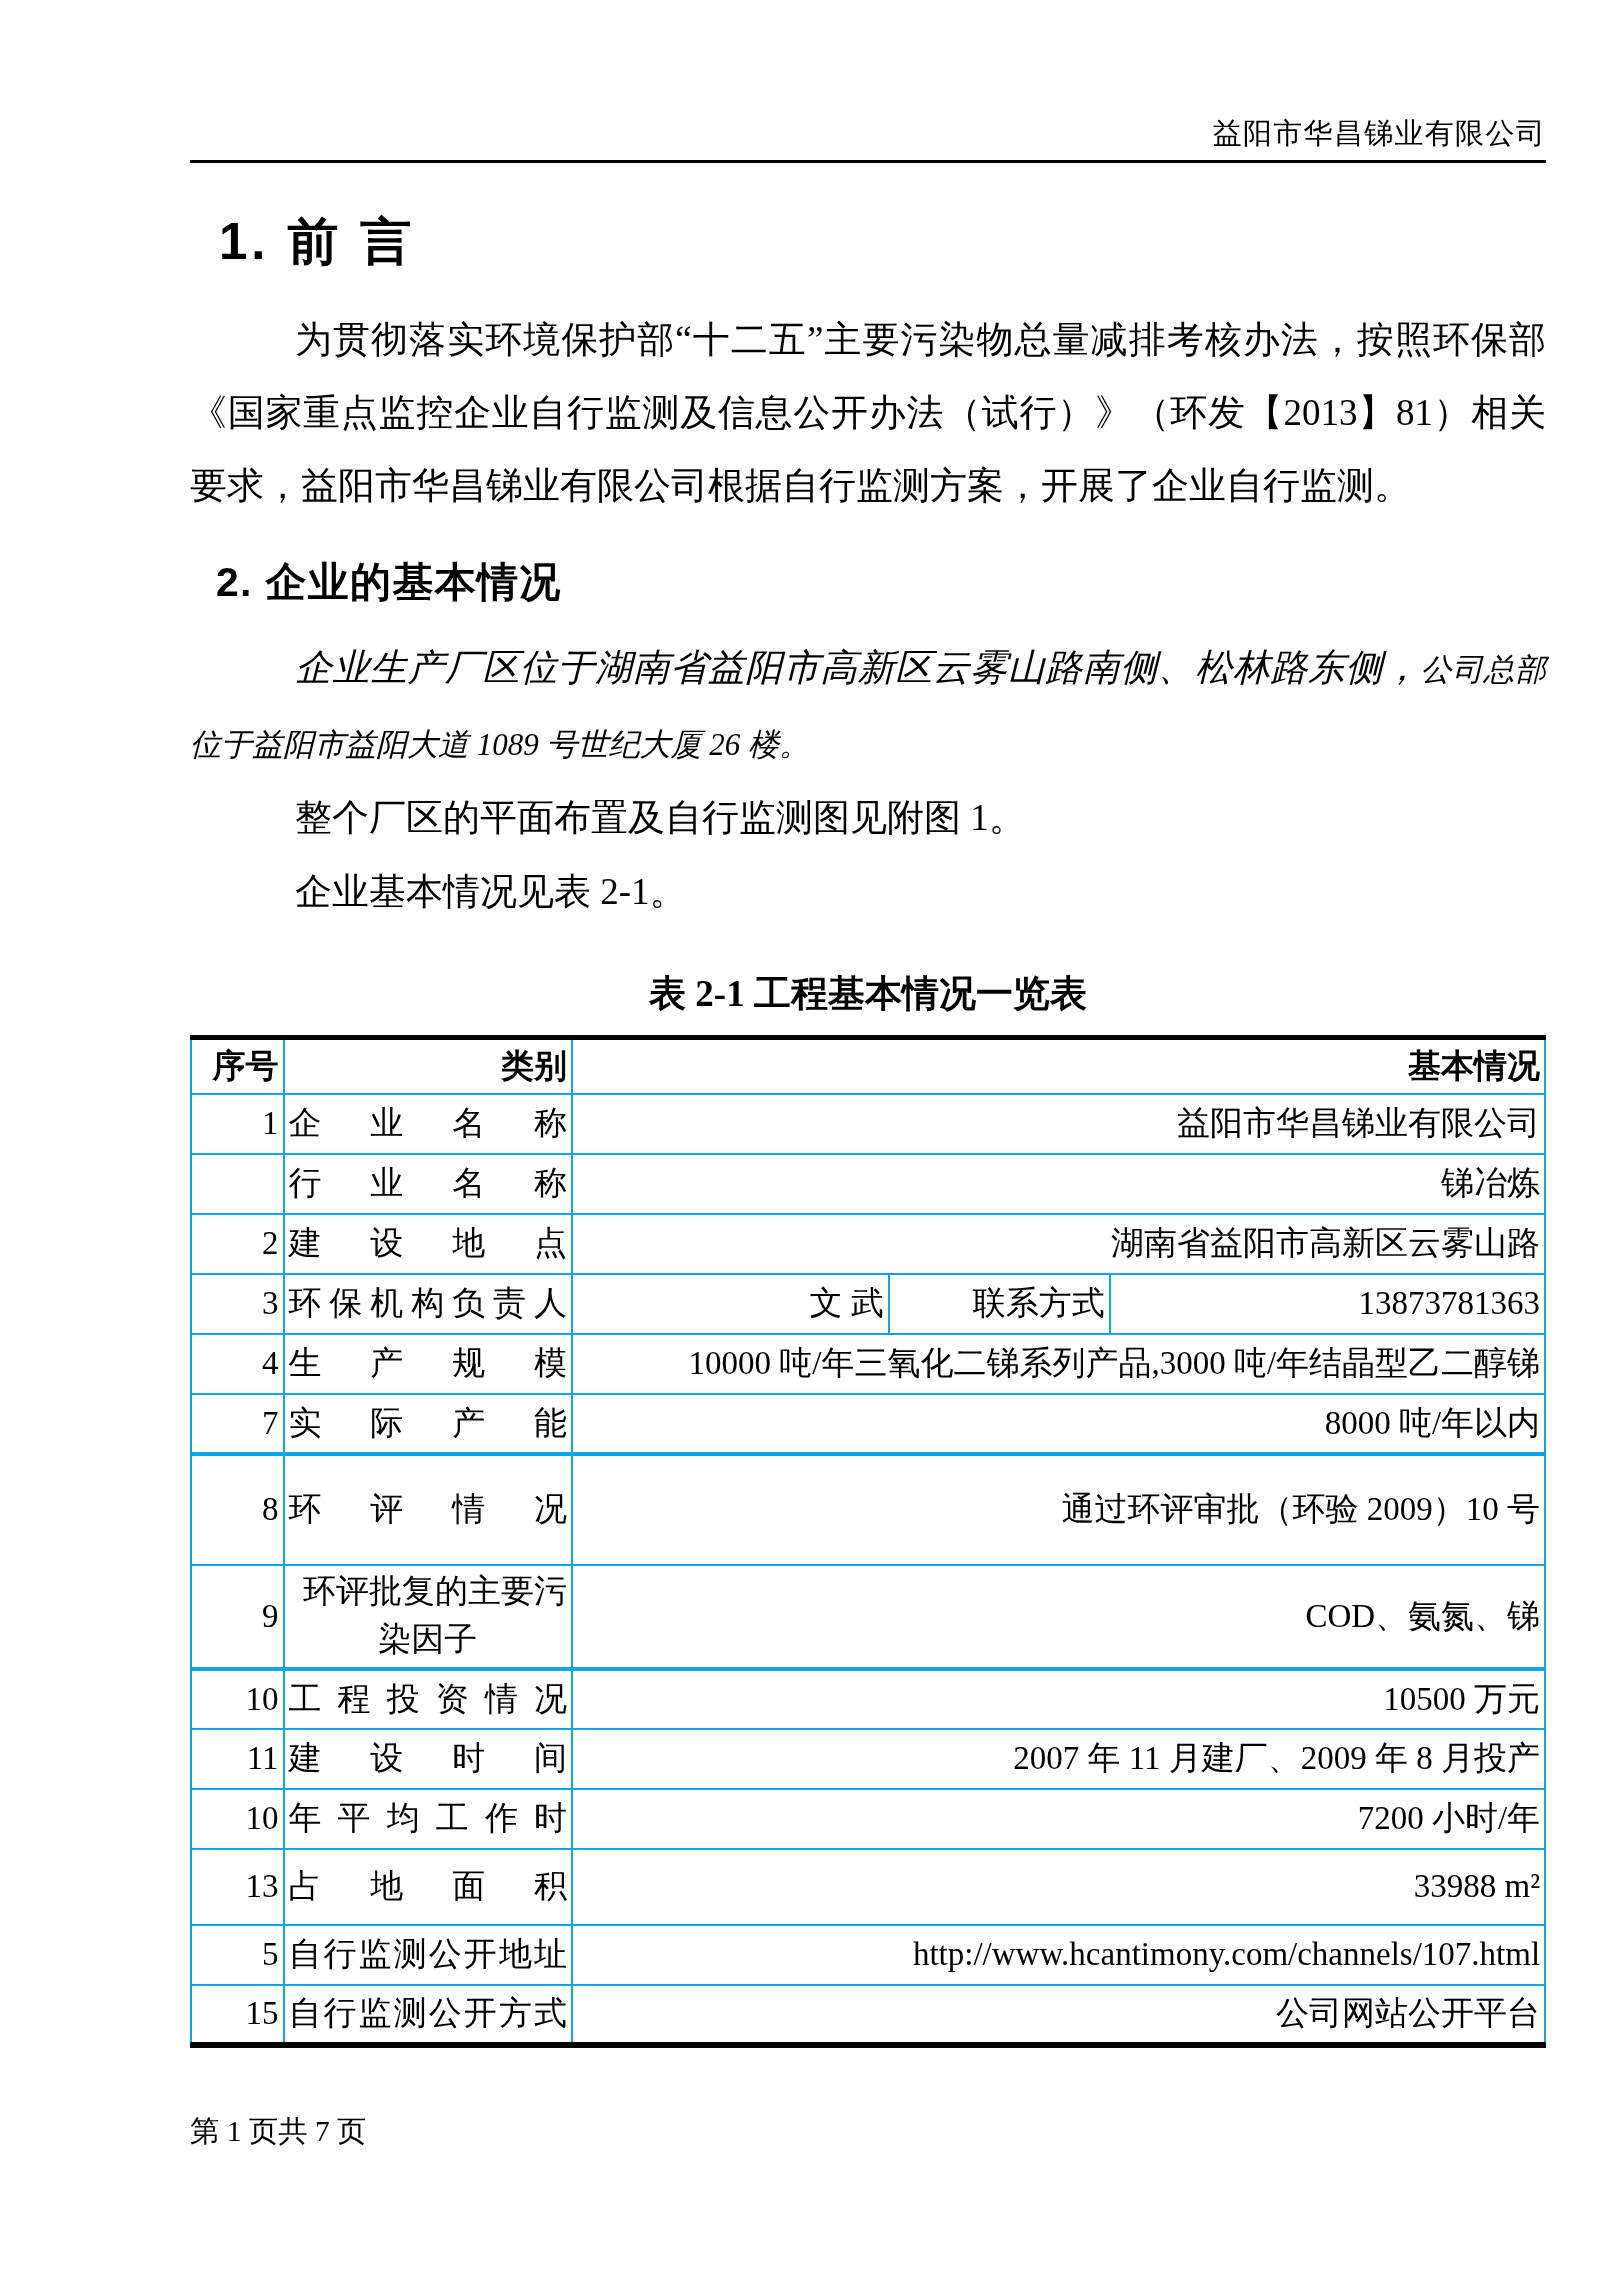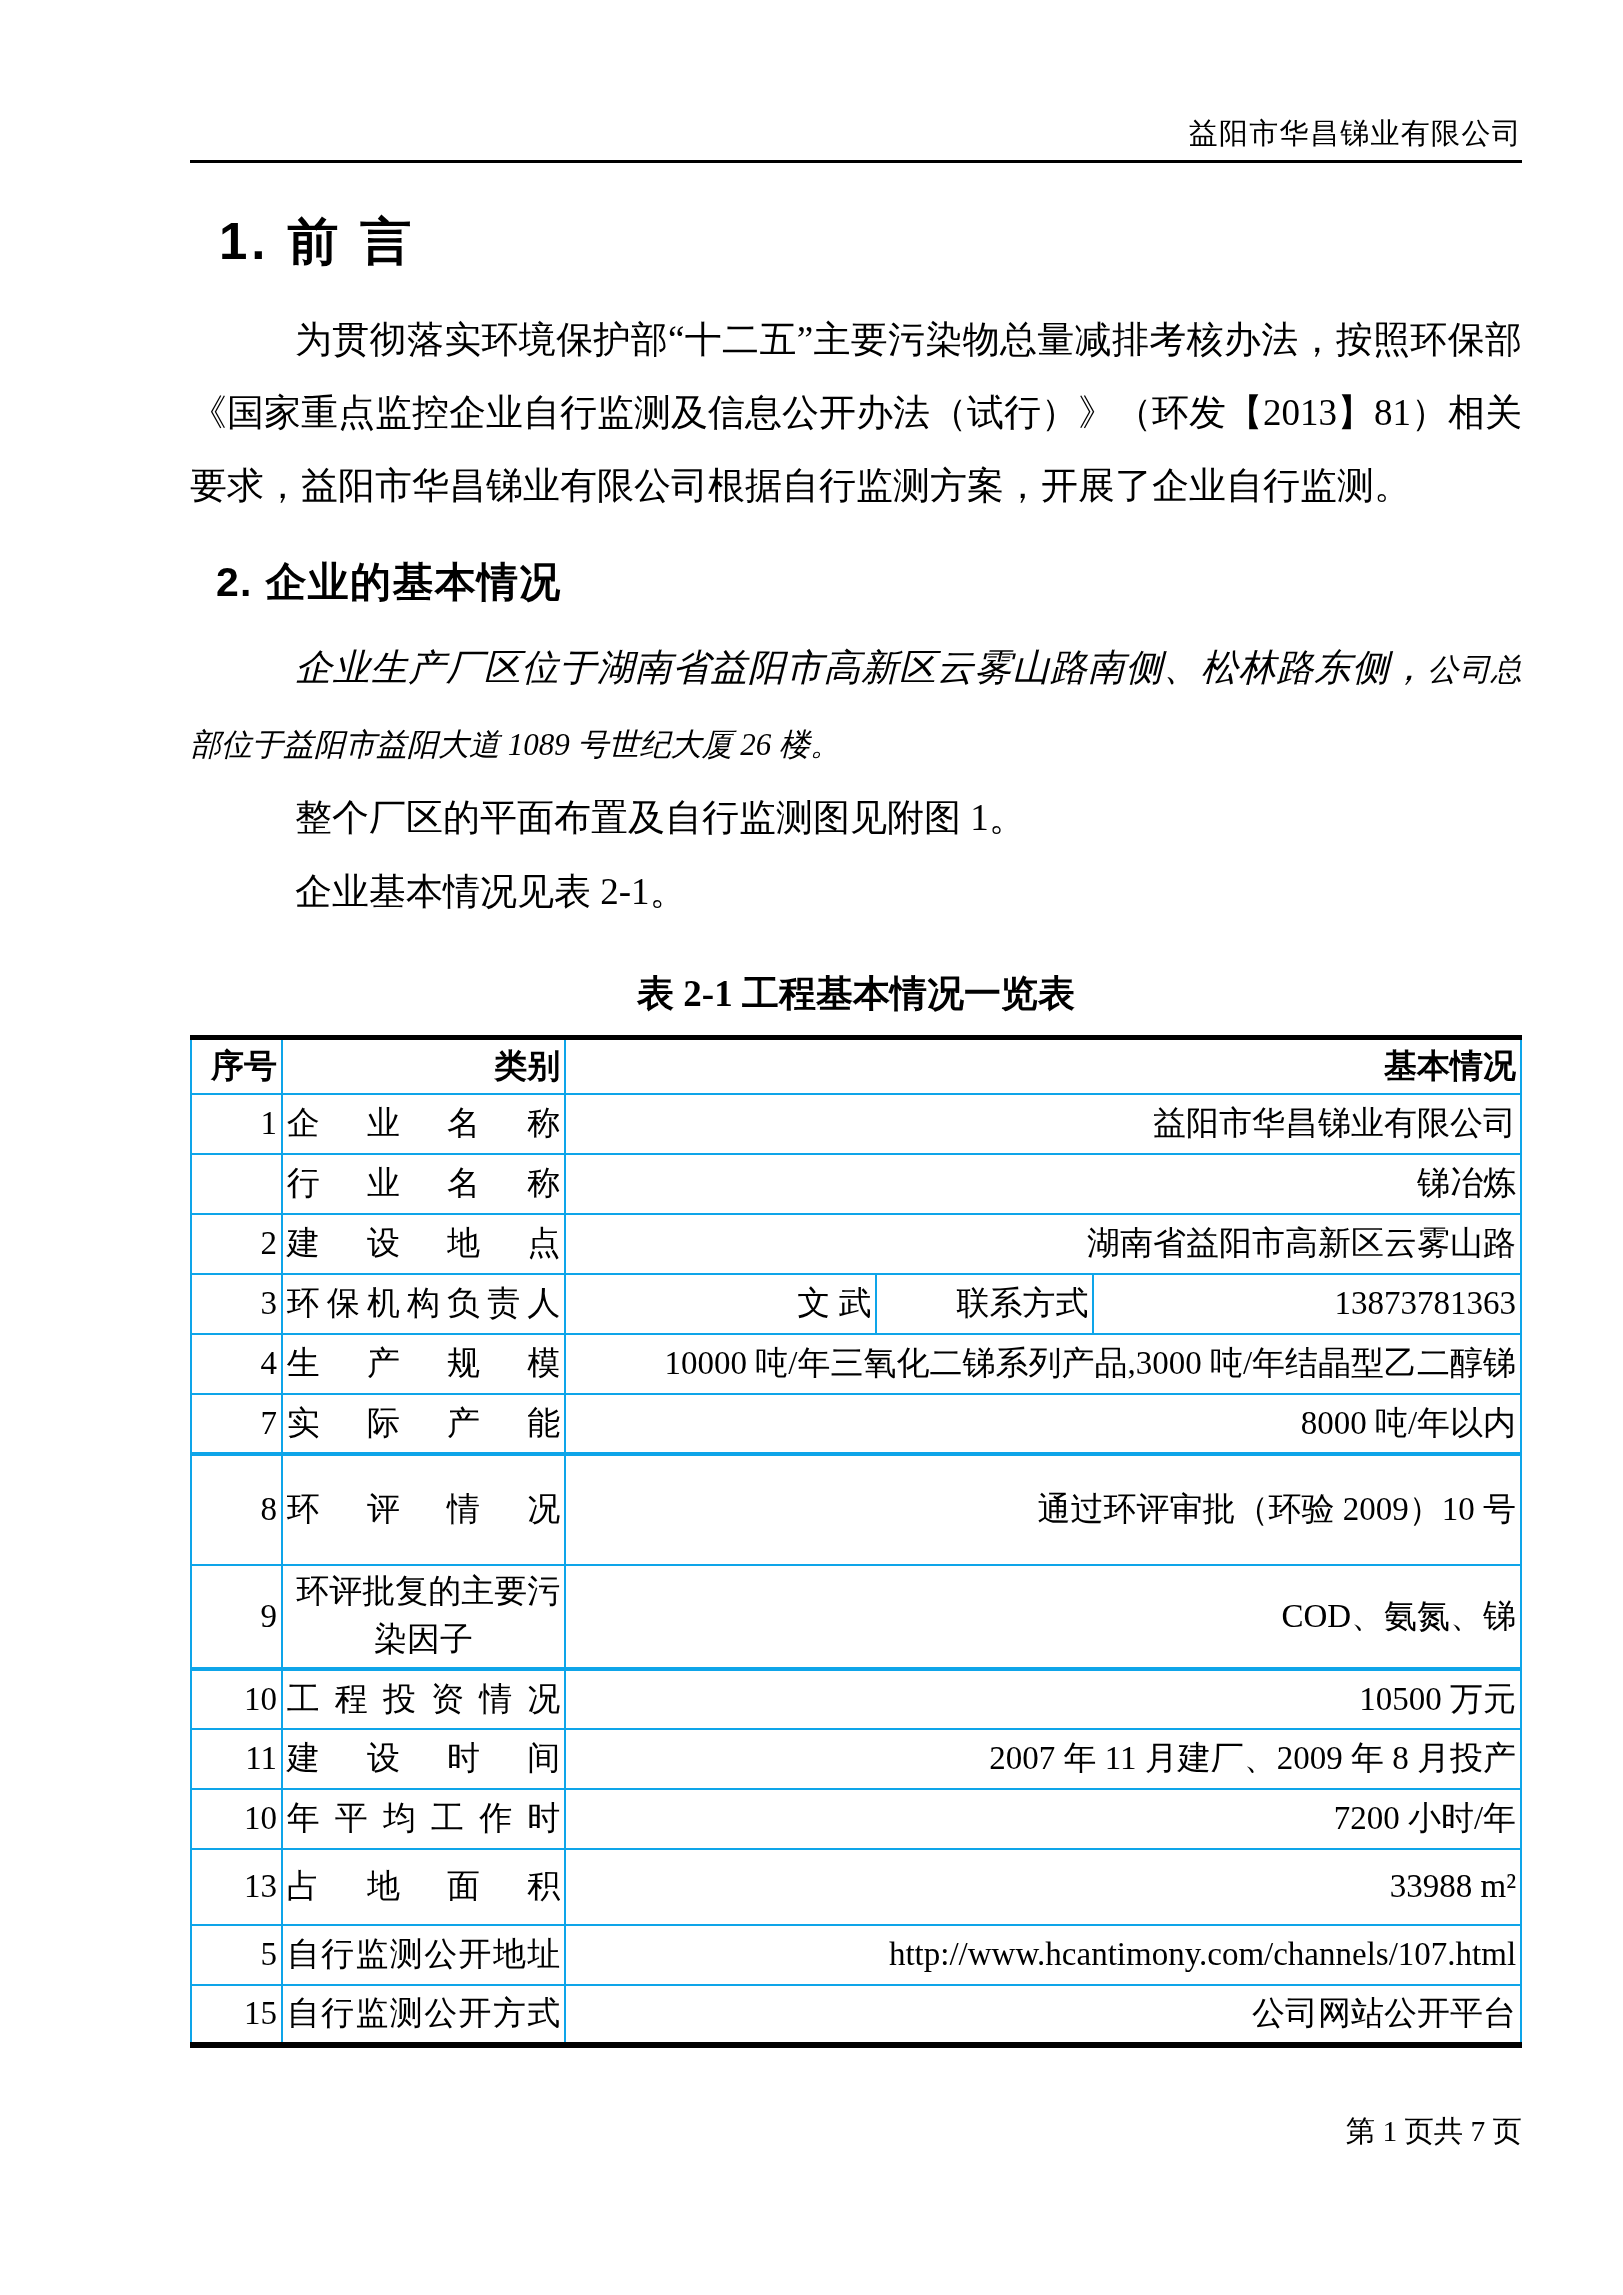--- a/index.html
+++ b/index.html
@@ -4,21 +4,21 @@
 <style>
   * { box-sizing: border-box; }
   html, body { margin: 0; padding: 0; background: #ffffff; }
   .page {
     position: relative;
     width: 1623px;
     height: 2295px;
     background: #ffffff;
     color: #000000;
     font-family: "Liberation Serif", "DejaVu Serif", serif;
-    padding: 0 101px 0 190px;
+    padding: 0 77px 0 190px;
     overflow: hidden;
   }
   
   .doc-header {
     margin-top: 116px;
     padding-bottom: 9.2px;
     border-bottom: 3.3px solid #000;
     text-align: right;
     font-family: "Liberation Sans", "DejaVu Sans", sans-serif;
     font-size: 29px;
@@ -107,21 +107,21 @@
     padding: 2.6px 5.2px;
     text-align: center;
     text-align-last: center;
     white-space: normal;
     line-height: 1.45;
   }
   td.num-low { vertical-align: bottom; padding-bottom: 9.2px; }
   
   .doc-footer {
     margin-top: 64px;
-    text-align: right;
+    text-align: left;
     font-size: 29.4px;
   }
 </style>
 </head>
 <body>
 
 <div class="page">
 
   <div class="doc-header">益阳市华昌锑业有限公司</div>
 

